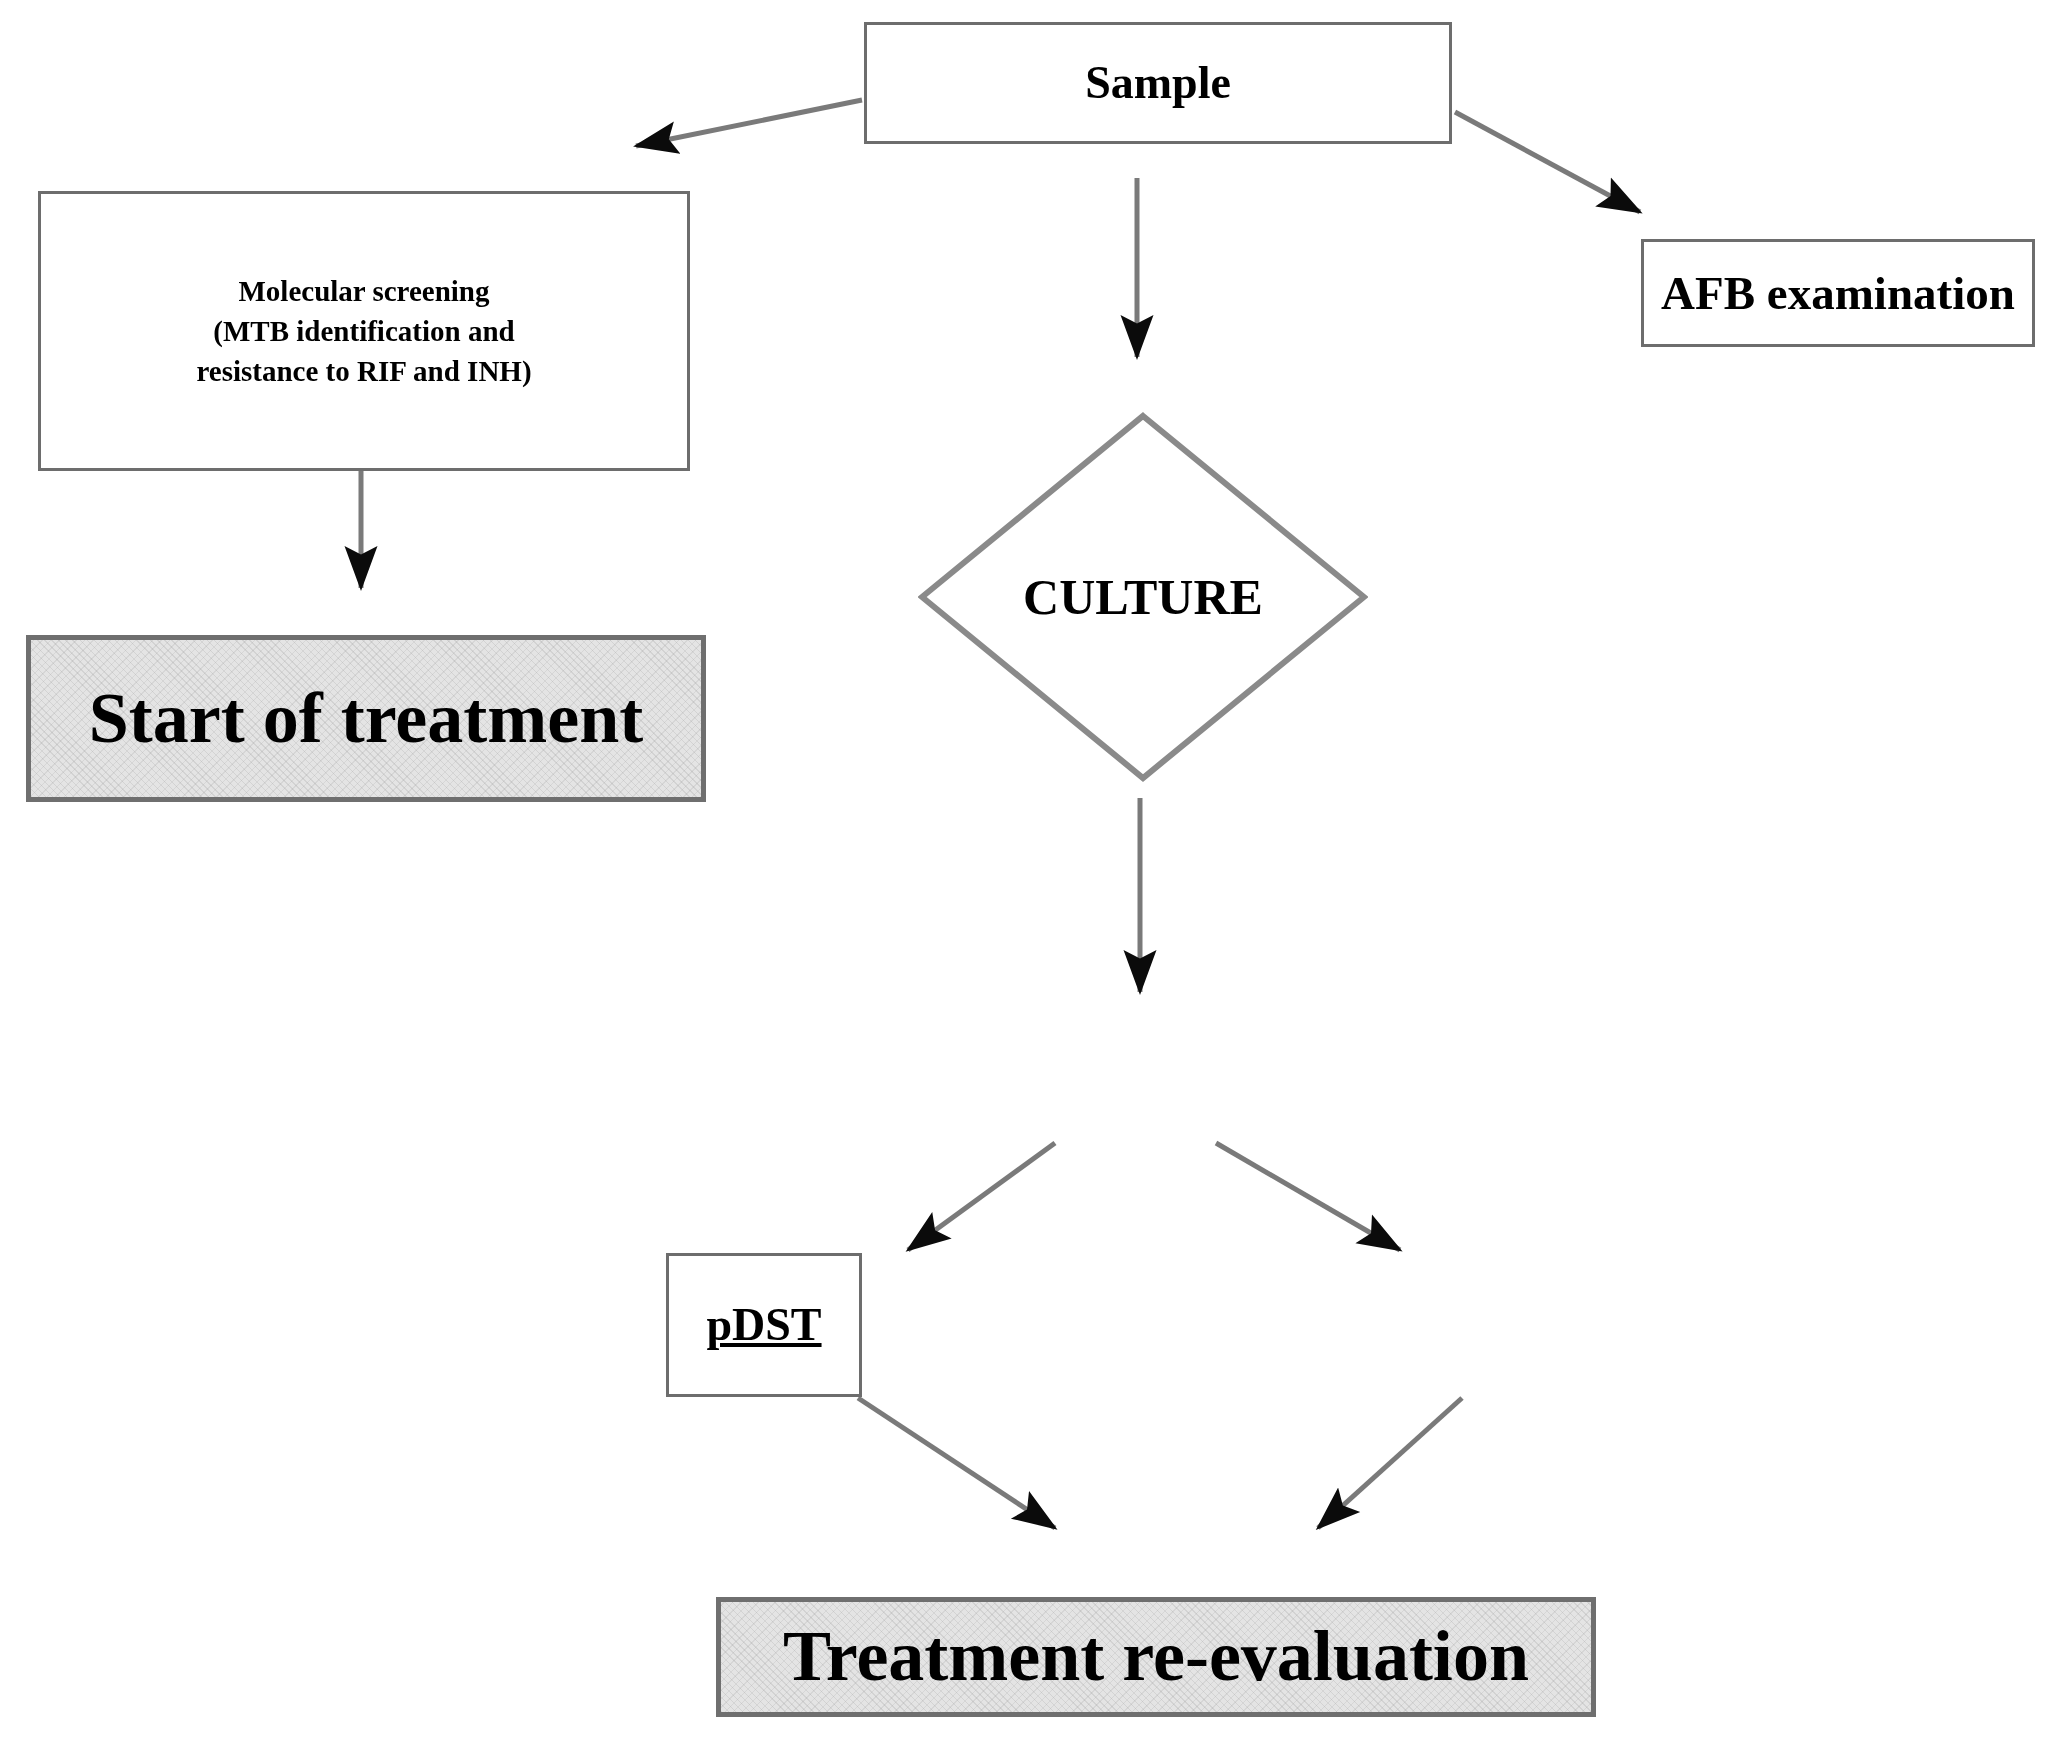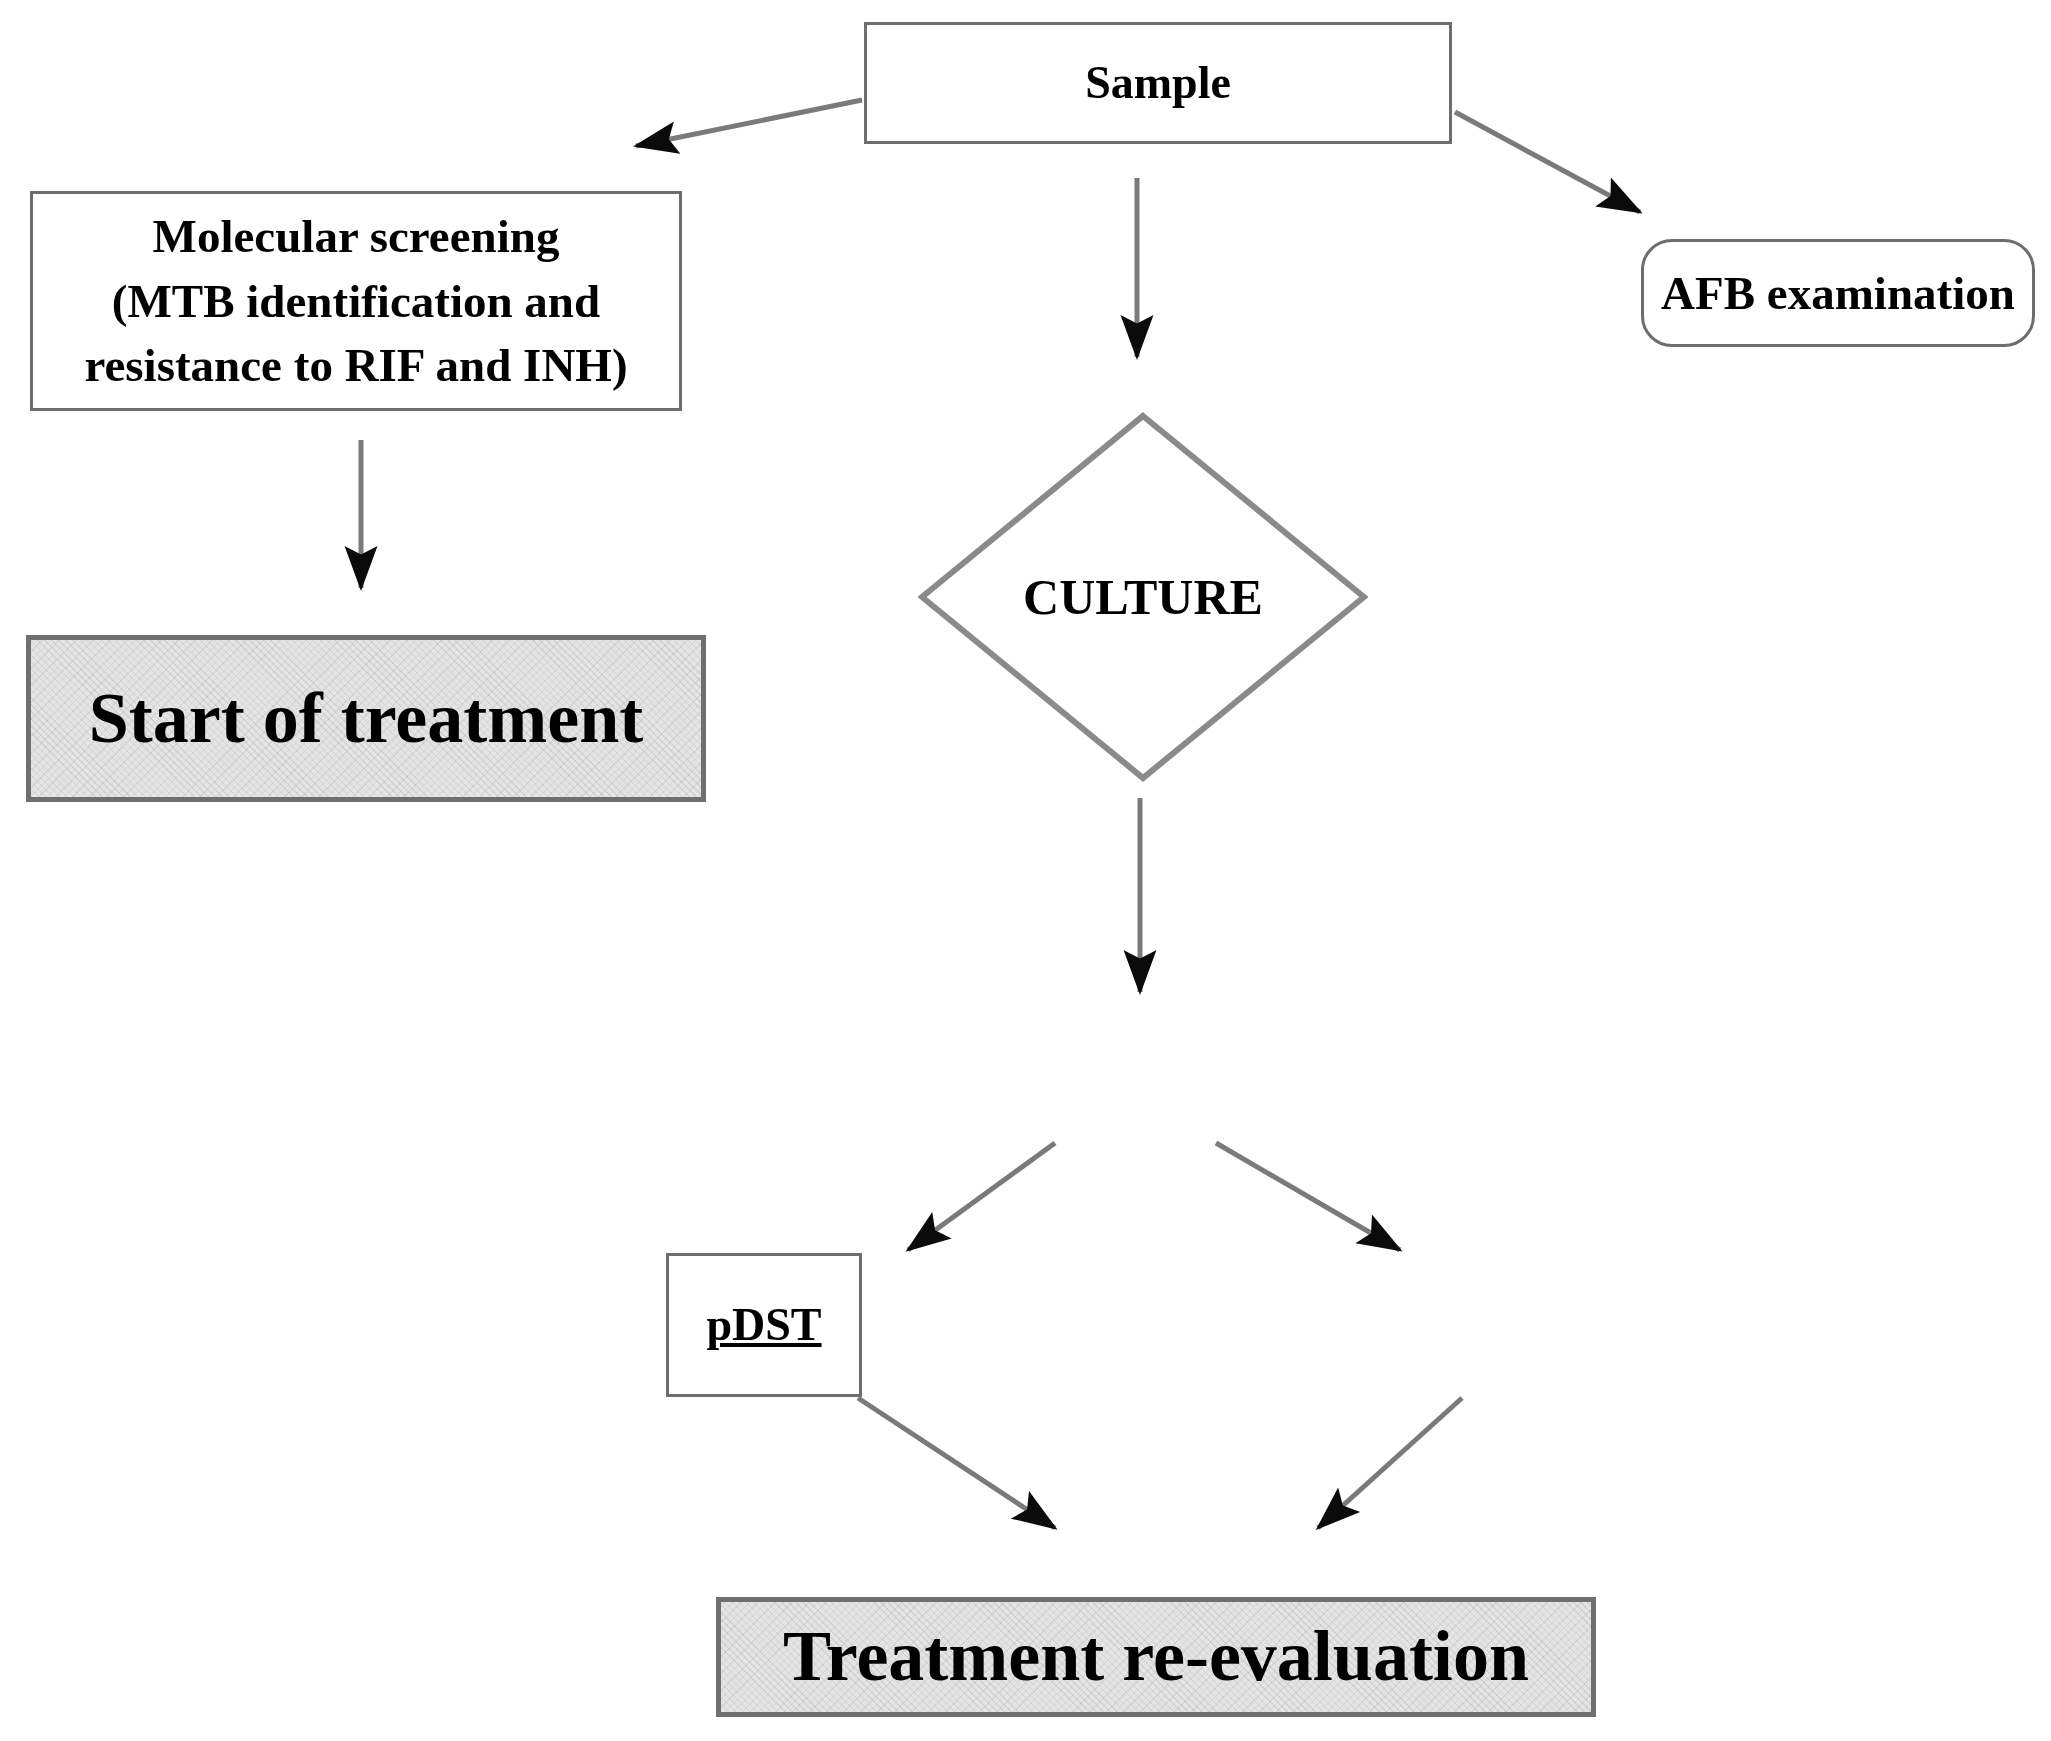--- a/index.html
+++ b/index.html
@@ -115,27 +115,27 @@
 
     <g>
       <line x1="1462" y1="1398" x2="1318" y2="1528" stroke="#7a7a7a" stroke-width="5" marker-end="url(#ah)"></line>
     </g>
   </svg>
 
   <div class="node plain" style="left:864px; top:22px; width:588px; height:122px; font-size:46px;">
     <span class="nlabel">Sample</span>
   </div>
 
-  <div class="node plain" style="left:30px; top:191px; width:652px; height:220px; font-size:47px;">
+  <div class="node plain" style="left:38px; top:191px; width:652px; height:280px; font-size:29px;">
     <span class="nlabel">Molecular screening
 (MTB identification  and
 resistance to RIF and INH)</span>
   </div>
 
-  <div class="node plain" style="left:1641px; top:239px; width:394px; height:108px; font-size:47px;border-radius:31px;">
+  <div class="node plain" style="left:1641px; top:239px; width:394px; height:108px; font-size:47px;">
     <span class="nlabel">AFB examination</span>
   </div>
 
   <div class="node shaded" style="left:26px; top:635px; width:680px; height:167px; font-size:72px;">
     <span class="nlabel">Start of treatment</span>
   </div>
 
   <div class="node diamond" style="left:918px; top:412px; width:450px; height:370px; font-size:50px;">
     <svg class="dshape" viewBox="0 0 450 370" preserveAspectRatio="none" xmlns="http://www.w3.org/2000/svg">
       <polygon points="225,4 446,185 225,366 4,185" fill="#ffffff" stroke="#8a8a8a" stroke-width="6"></polygon>

